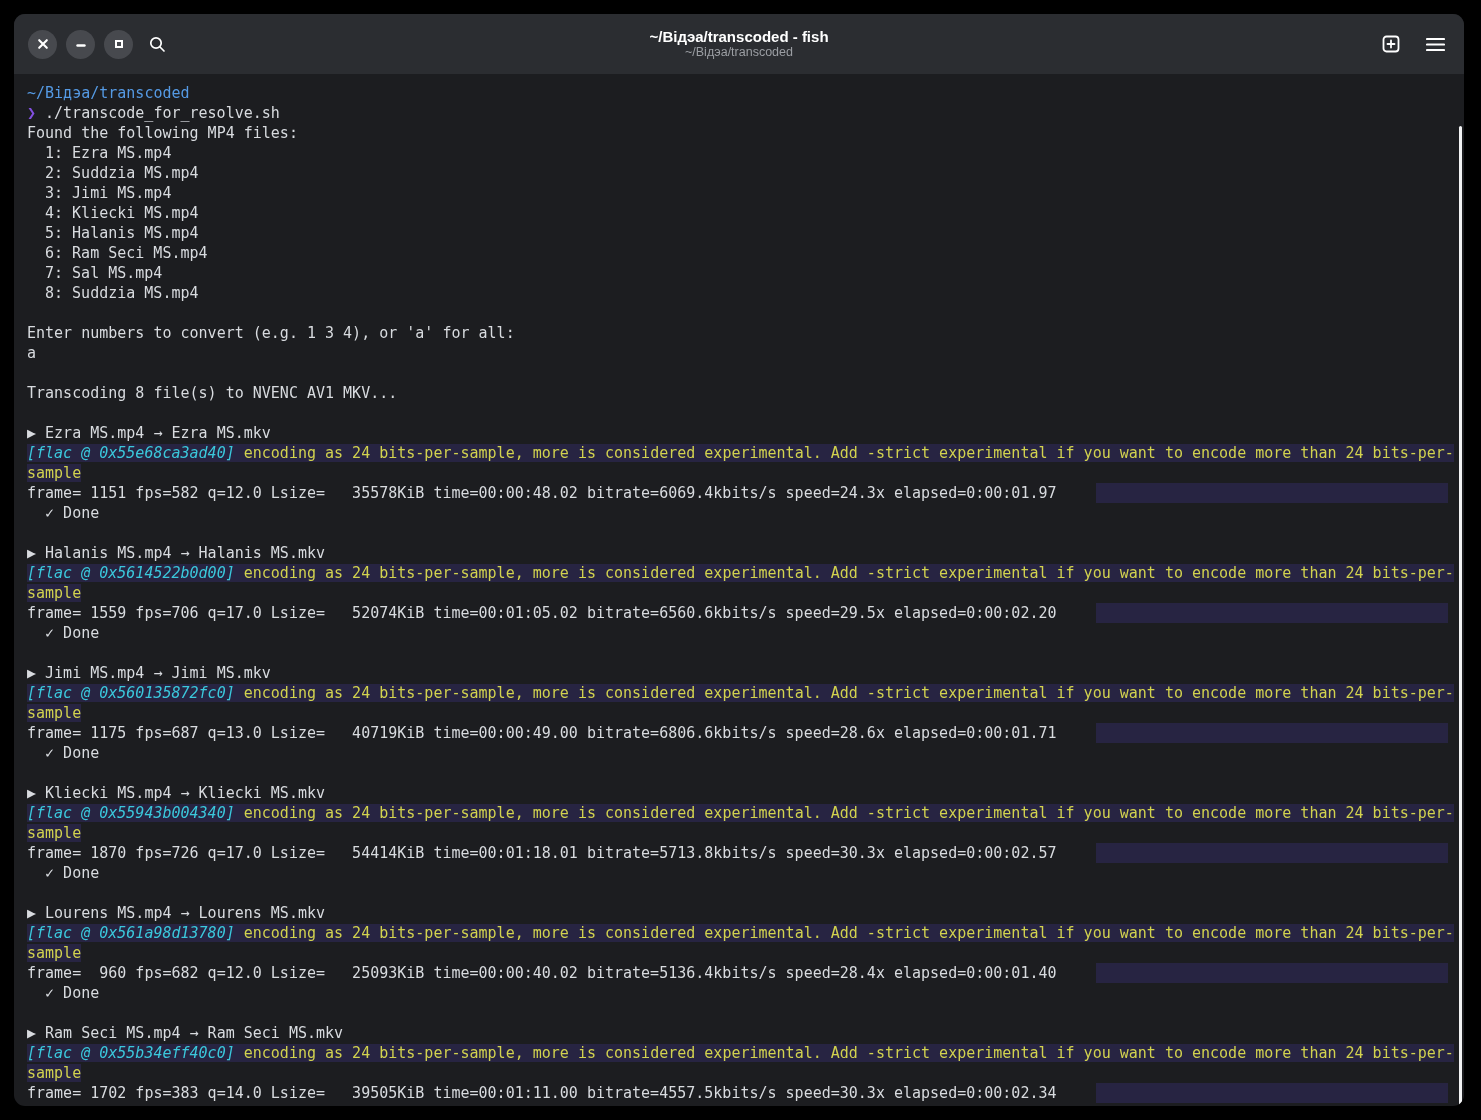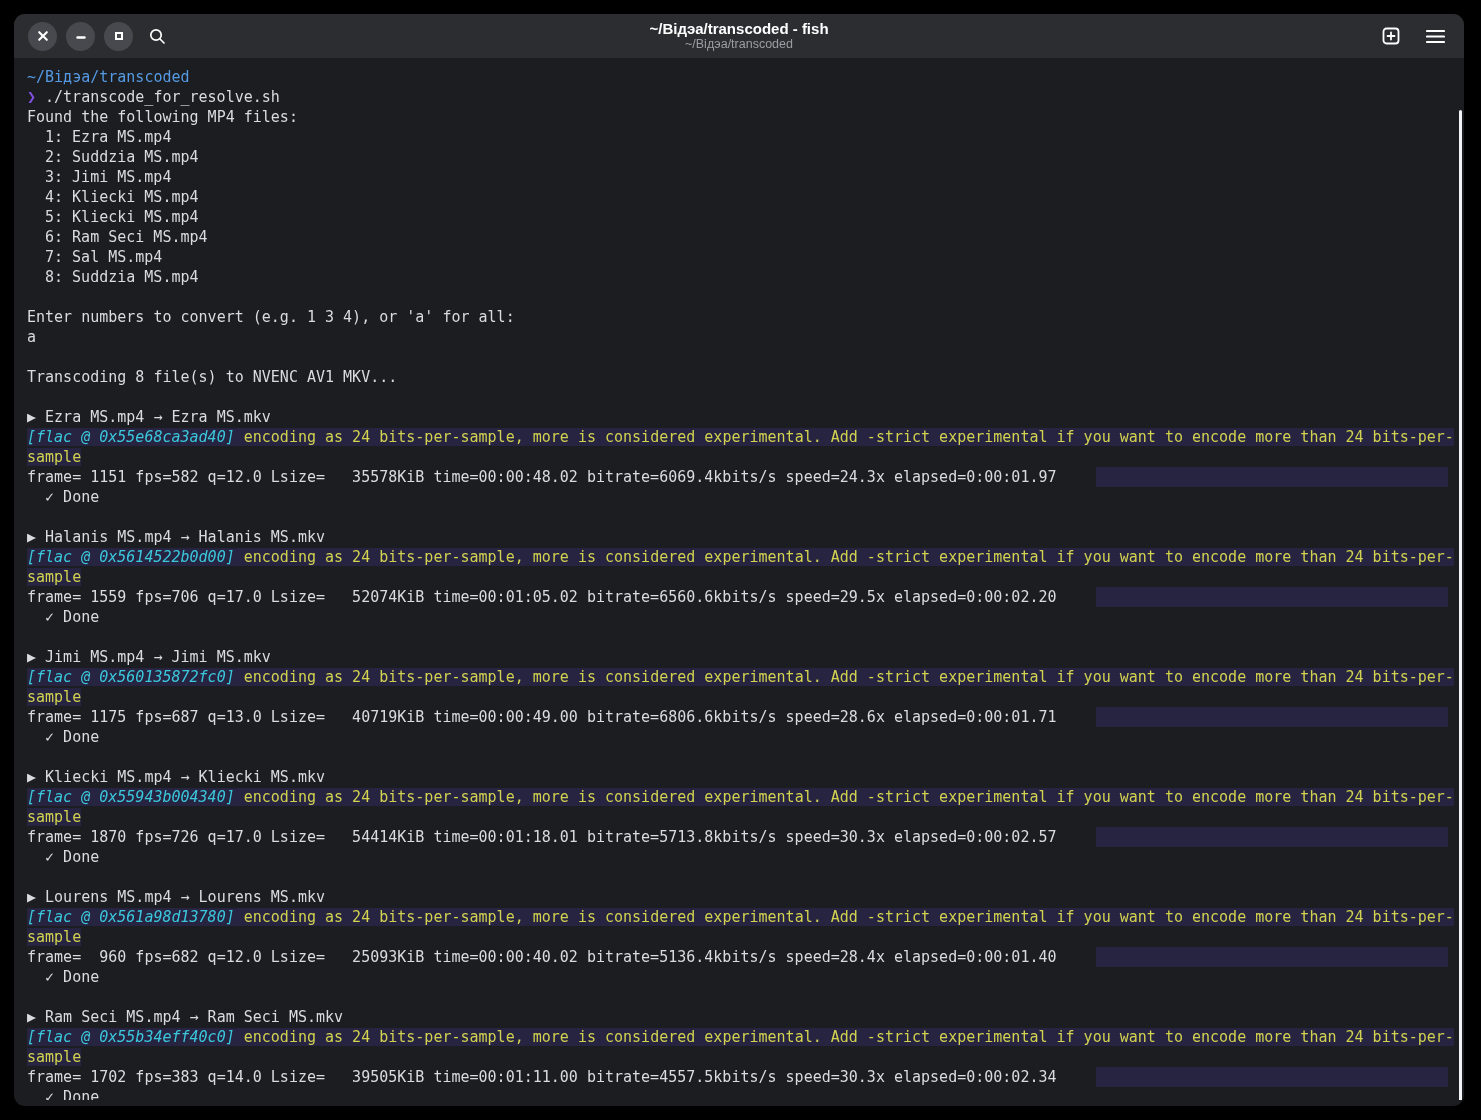--- a/index.html
+++ b/index.html
@@ -10,21 +10,21 @@
     position: absolute; left: 14px; top: 14px;
     width: 1450px; height: 1092px;
     background: #1c1d20;
     border-radius: 11px;
     overflow: hidden;
   }
 
   
   .titlebar {
     position: relative;
-    height: 44px;
+    height: 60px;
     background: #2b2d31;
     display: flex; align-items: center;
     padding: 11px 14px;
   }
   .tb-left, .tb-right { display: flex; align-items: center; gap: 9px; }
   .tb-right { margin-left: auto; gap: 14px; }
   .circle-btn {
     width: 29px; height: 29px; border-radius: 50%;
     background: #47494e; border: none; cursor: pointer;
     display: flex; align-items: center; justify-content: center;
@@ -130,21 +130,21 @@
 
   <div class="term">
     <div class="ln blue">~/Відэа/transcoded</div>
     <div class="ln"><span class="purple">❯</span><span class="cmd">./transcode_for_resolve.sh</span></div>
     <div class="ln">Found the following MP4 files:</div>
 
     <div class="ln indent2">1: Ezra MS.mp4</div>
     <div class="ln indent2">2: Suddzia MS.mp4</div>
     <div class="ln indent2">3: Jimi MS.mp4</div>
     <div class="ln indent2">4: Kliecki MS.mp4</div>
-    <div class="ln indent2">5: Kliecki MS.mp4</div>
+    <div class="ln indent2">5: Halanis MS.mp4</div>
     <div class="ln indent2">6: Ram Seci MS.mp4</div>
     <div class="ln indent2">7: Sal MS.mp4</div>
     <div class="ln indent2">8: Suddzia MS.mp4</div>
 
     <div class="ln"></div>
     <div class="ln">Enter numbers to convert (e.g. 1 3 4), or 'a' for all:</div>
     <div class="ln">a</div>
     <div class="ln"></div>
     <div class="ln">Transcoding 8 file(s) to NVENC AV1 MKV...</div>
     <div class="ln"></div>

